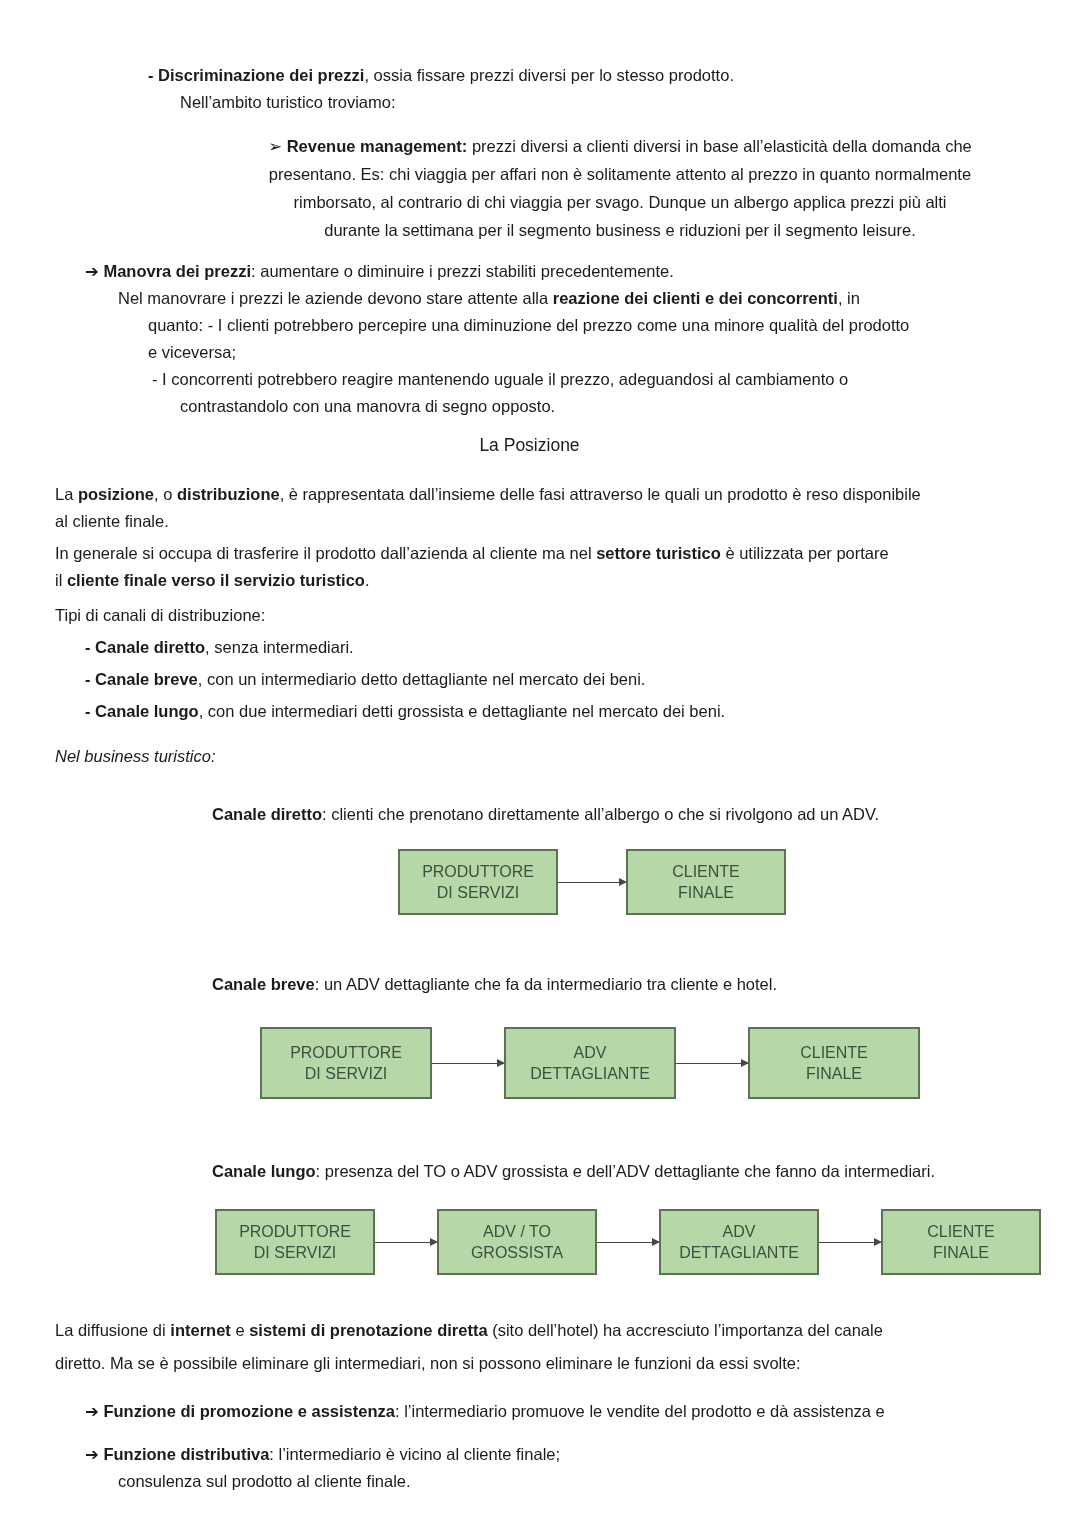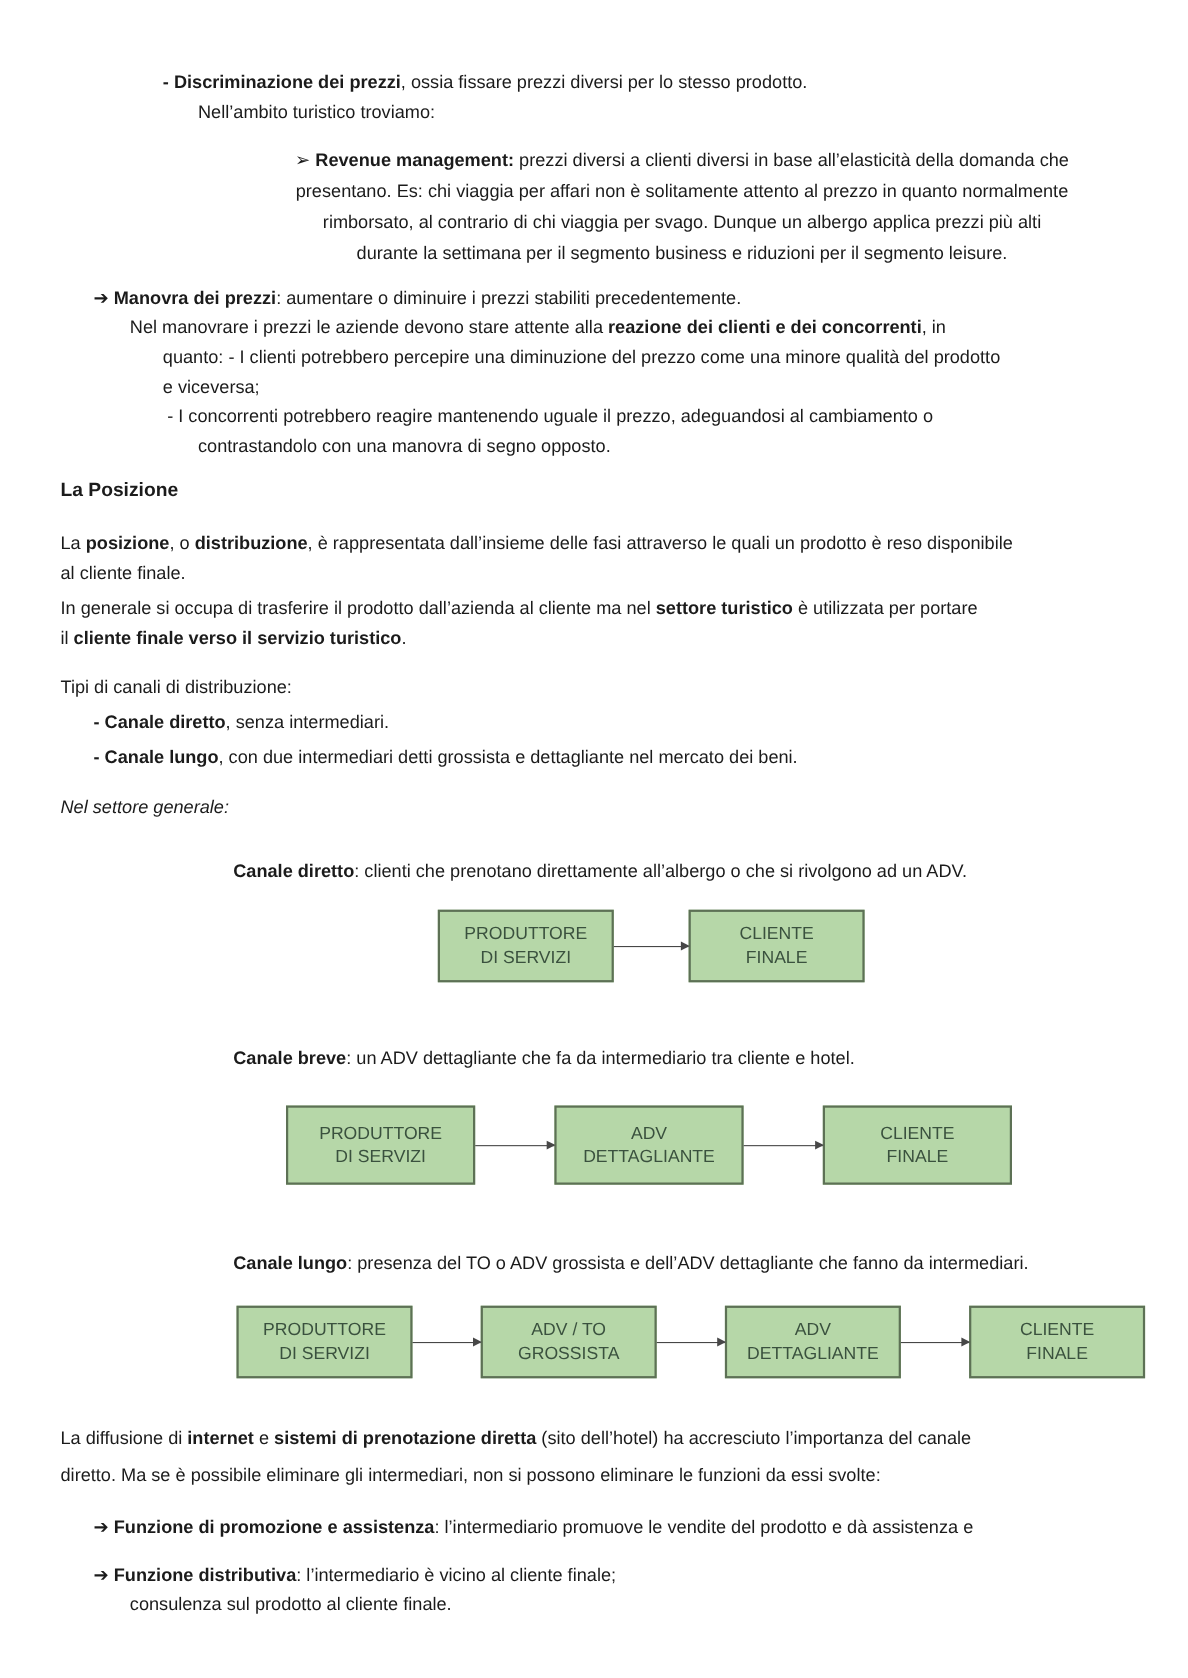--- a/index.html
+++ b/index.html
@@ -16,24 +16,24 @@
 
   .ind-disc1{margin-left:93px;}
   .ind-disc2{margin-left:125px;}
   .revblock{margin:16px 0 0 170px;width:790px;text-align:center;}
   .revblock .ln{line-height:28px;}
   .man1{margin:14px 0 0 30px;}
   .man2{margin-left:63px;}
   .man3,.man4{margin-left:93px;}
   .man5{margin-left:97px;}
   .man6{margin-left:125px;}
-  .heading{margin-top:12px;text-align:left;font-weight:bold;font-size:17.5px;line-height:27px;}
+  .heading{margin-top:12px;text-align:center;font-weight:normal;font-size:17.5px;line-height:27px;}
   .pos1{margin-top:22px;}
   .pos3{margin-top:5px;}
-  .tipi{margin-top:18px;}
+  .tipi{margin-top:8px;}
   .can{margin:5px 0 0 30px;}
   .nst{margin-top:18px;}
   .cap{margin-left:157px;}
   .cap1{margin-top:31px;}
   .cap2{margin-top:56px;}
   .cap3{margin-top:59px;}
 
   .flow-row{display:flex;align-items:center;}
   .d1row{margin:21px 0 0 343px;}
   .d2row{margin:29px 0 0 205px;}
@@ -87,23 +87,24 @@
 
   <div class="heading">La Posizione</div>
 
   <div class="ln pos1"><span>La </span><span class="b">posizione</span><span>, o </span><span class="b">distribuzione</span><span>, è rappresentata dall’insieme delle fasi attraverso le quali un prodotto è reso disponibile</span></div>
   <div class="ln"><span>al cliente finale.</span></div>
   <div class="ln pos3"><span>In generale si occupa di trasferire il prodotto dall’azienda al cliente ma nel </span><span class="b">settore turistico</span><span> è utilizzata per portare</span></div>
   <div class="ln"><span>il </span><span class="b">cliente finale verso il servizio turistico</span><span>.</span></div>
 
   <div class="ln tipi"><span>Tipi di canali di distribuzione:</span></div>
   <div class="ln can"><span class="b">- Canale diretto</span><span>, senza intermediari.</span></div>
+  <div class="ln can"><span class="b">- Canale breve</span><span>, con un intermediario detto dettagliante nel mercato dei beni.</span></div>
   <div class="ln can"><span class="b">- Canale lungo</span><span>, con due intermediari detti grossista e dettagliante nel mercato dei beni.</span></div>
 
-  <div class="ln nst"><span class="i">Nel settore generale:</span></div>
+  <div class="ln nst"><span class="i">Nel business turistico:</span></div>
 
   <div class="ln cap cap1"><span class="b">Canale diretto</span><span>: clienti che prenotano direttamente all’albergo o che si rivolgono ad un ADV.</span></div>
 
   <div class="flow-row d1row">
     <div class="fbox">
       <div>PRODUTTORE</div>
       <div>DI SERVIZI</div>
     </div>
     <div class="conn"></div>
     <div class="fbox">

